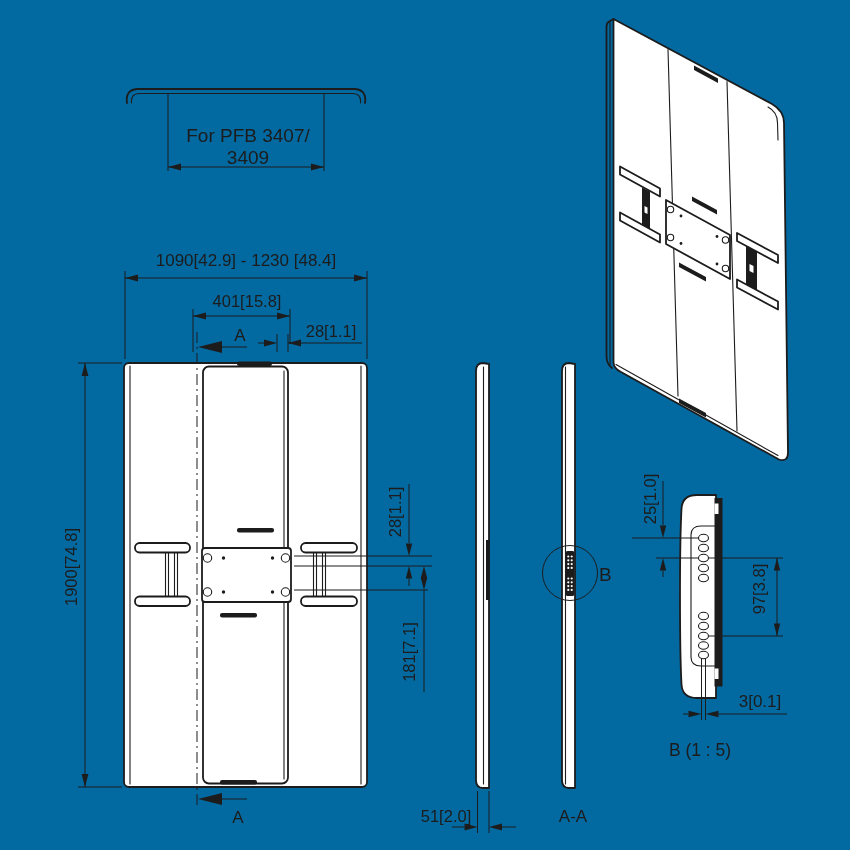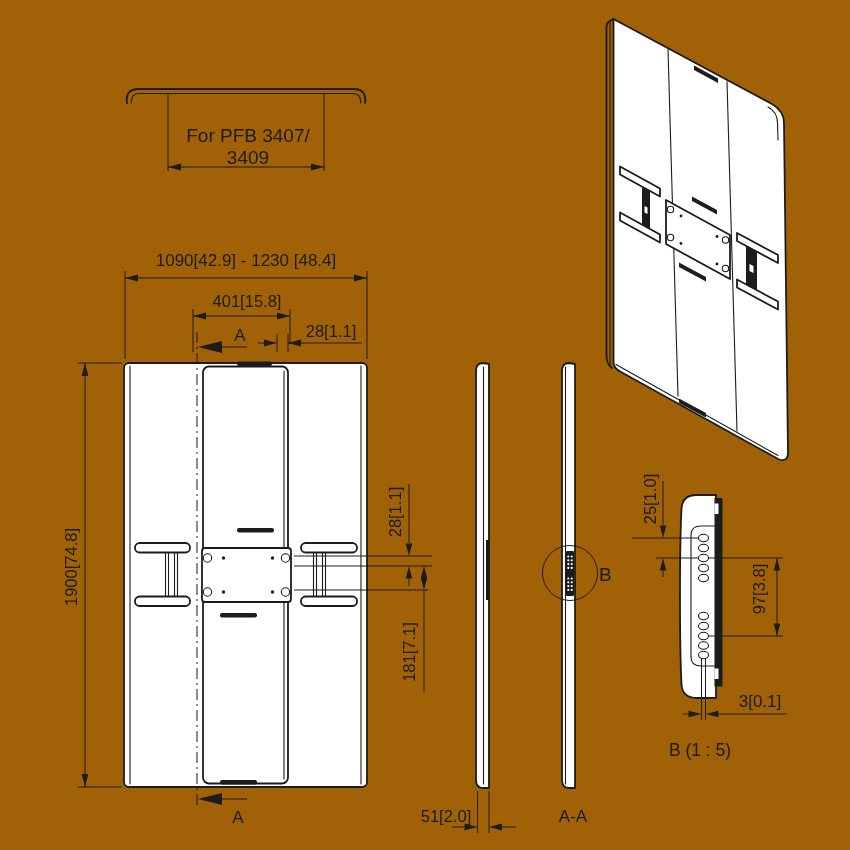--- a/index.html
+++ b/index.html
@@ -1,16 +1,16 @@
 <!DOCTYPE html>
 <html><head>
 <meta charset="utf-8">
 <style>
   html,body{margin:0;padding:0;background:#ffffff;}
-  .page{width:850px;height:850px;background:#a16207;position:relative;overflow:hidden;}
+  .page{width:850px;height:850px;background:#0369a1;position:relative;overflow:hidden;}
   svg{display:block;}
   .ln{fill:none;stroke:#1c1c1c;stroke-width:1.8;stroke-linecap:round;stroke-linejoin:round;}
   .lnt{fill:none;stroke:#1c1c1c;stroke-width:1.1;stroke-linecap:round;stroke-linejoin:round;}
   .dim{fill:none;stroke:#1c1c1c;stroke-width:1;}
   .cl{fill:none;stroke:#1c1c1c;stroke-width:1;stroke-dasharray:11 4 2 4;}
   .fb{fill:#1c1c1c;stroke:none;}
   .wf{fill:#ffffff;}
   .hole{fill:#ffffff;stroke:#1c1c1c;stroke-width:1.1;}
   text{font-family:"Liberation Sans","DejaVu Sans",sans-serif;font-size:16.5px;fill:#1c1c1c;}
   .mid{text-anchor:middle;}

